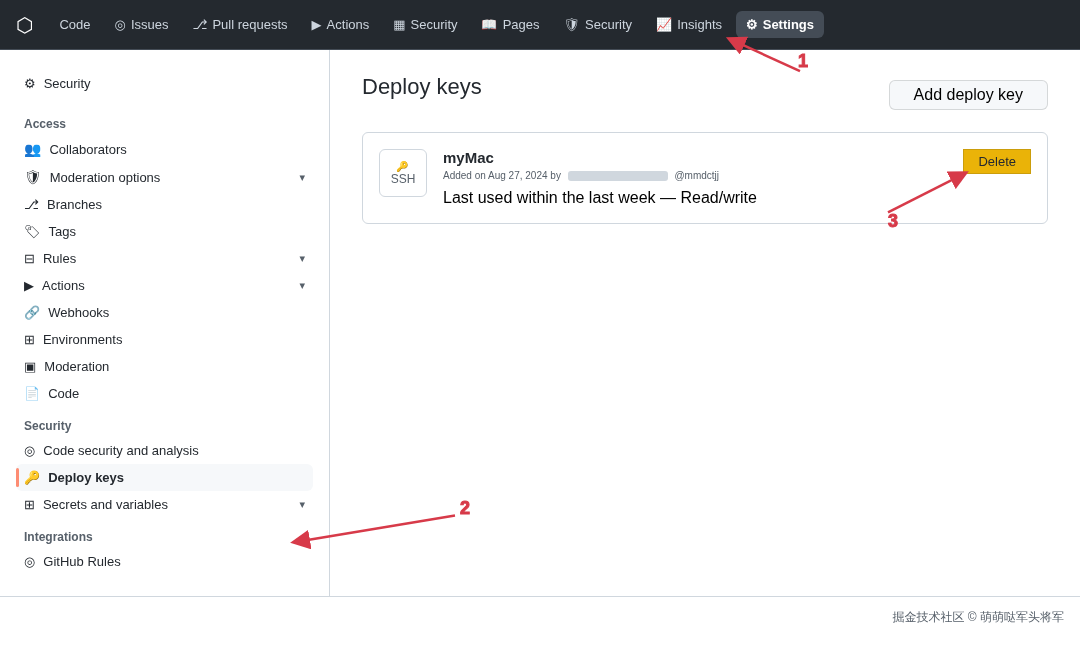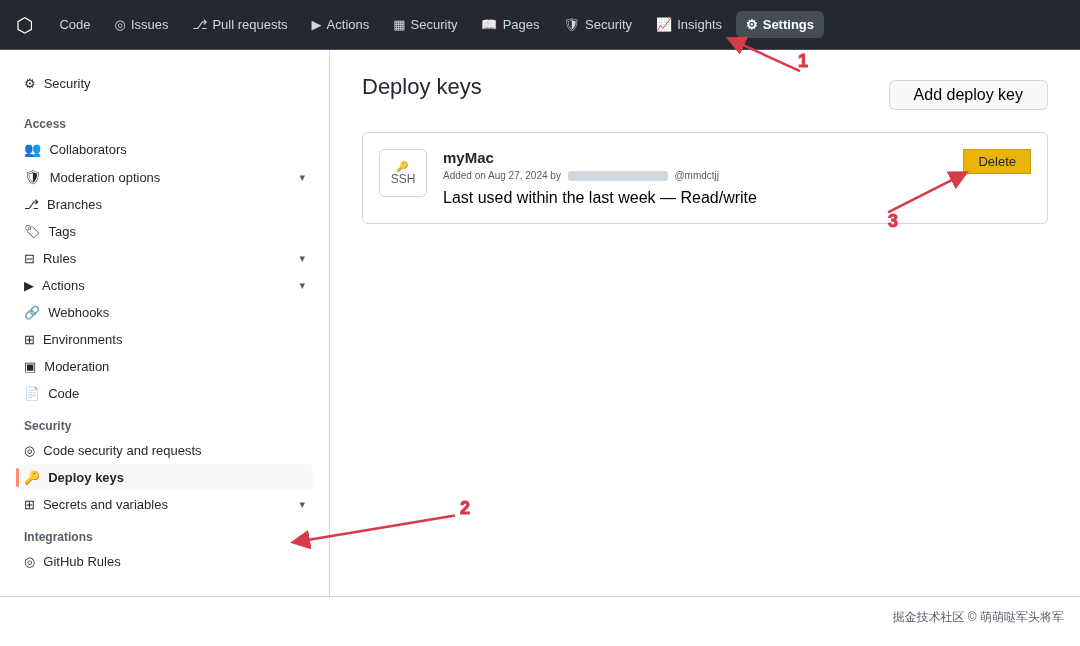--- a/index.html
+++ b/index.html
@@ -322,21 +322,21 @@
       </div>
       <div class="sidebar-item">
         <span>📄</span>
         <span>Code</span>
       </div>
 
       <div class="sidebar-section-label">Security</div>
 
       <div class="sidebar-item">
         <span>◎</span>
-        <span>Code security and requests</span>
+        <span>Code security and analysis</span>
       </div>
       <div class="sidebar-item active">
         <span>🔑</span>
         <span>Deploy keys</span>
       </div>
       <div class="sidebar-item">
         <div class="sidebar-item-row">
           <div class="sidebar-item-left">
             <span>⊞</span>
             <span>Secrets and variables</span>

